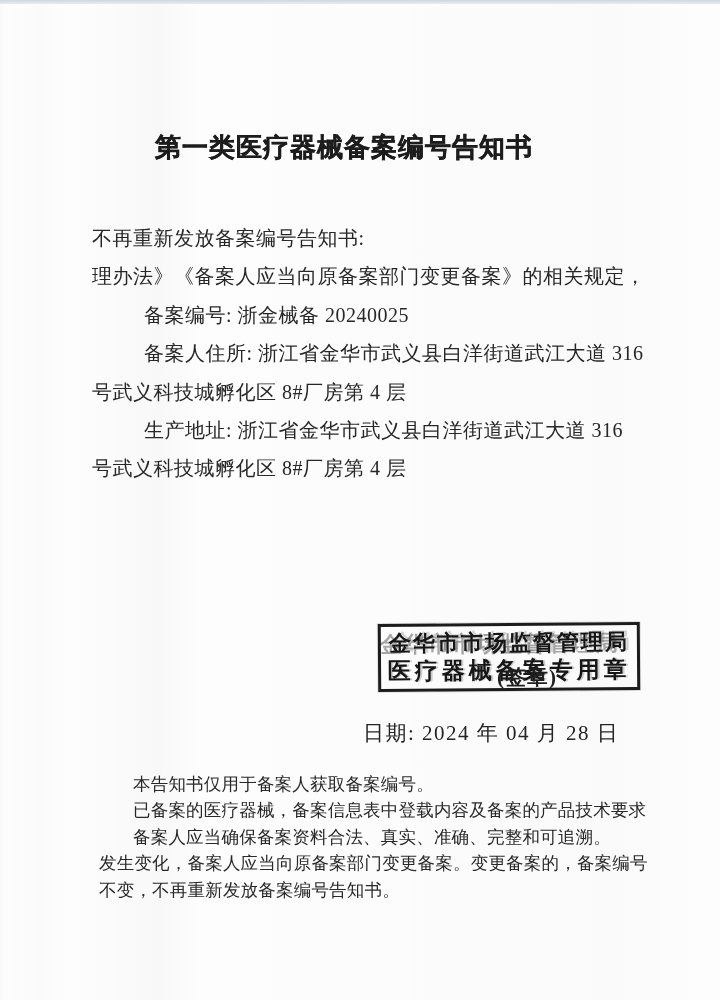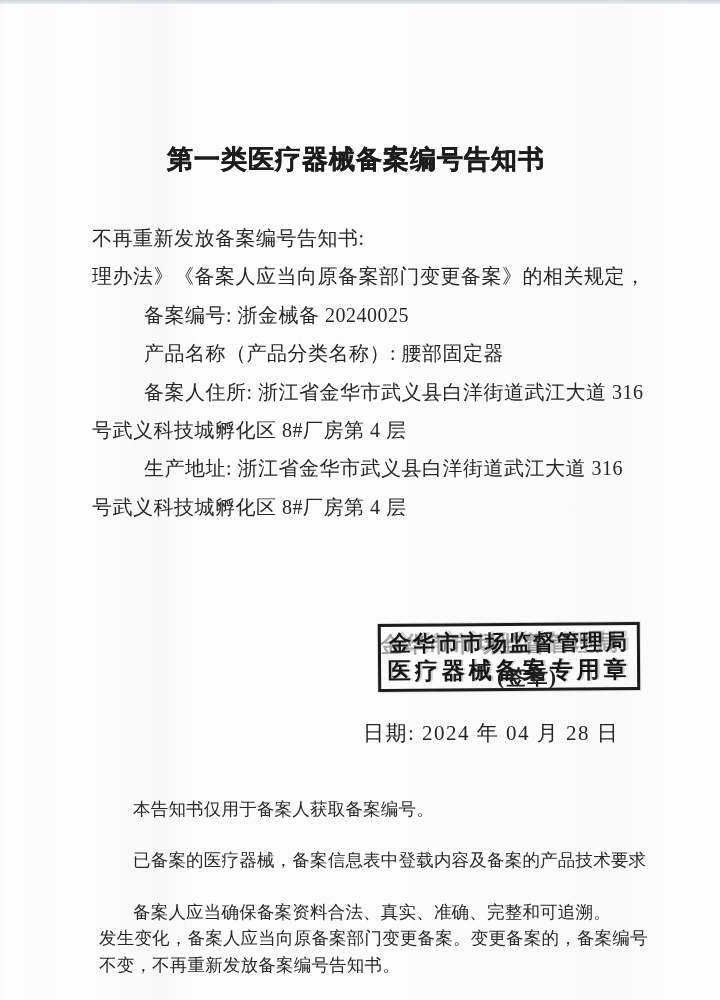--- a/index.html
+++ b/index.html
@@ -32,21 +32,21 @@
     top: 0; left: 0;
     width: 720px;
     height: 4px;
     background: linear-gradient(180deg, #cfd6dd, #e9edf1);
   }
   .title {
     position: absolute;
     top: 130px;
     left: 0;
     width: 688px;
-    margin: 12px;
+    margin: 0;
     text-align: center;
     font-family: "DejaVu Sans", "Liberation Sans", sans-serif;
     font-weight: 900;
     font-size: 26px;
     letter-spacing: 1px;
     color: #1d1d1d;
     -webkit-text-stroke: 0.4px #1d1d1d;
   }
   .body-col {
     position: absolute;
@@ -123,37 +123,35 @@
     font-size: 17.5px;
     line-height: 26.4px;
     letter-spacing: 0.2px;
     color: #282828;
   }
   .note-ln {
     white-space: nowrap;
   }
   .note-ind {
     padding-left: 34px;
-    margin-top: 25px;
   }
 </style>
 </head>
 <body>
 
 <div class="page">
 
   <div class="scan-top"></div>
 
   <h1 class="title">第一类医疗器械备案编号告知书</h1>
 
   <div class="body-col">
     <div class="ln">不再重新发放备案编号告知书:</div>
     <div class="ln">理办法》《备案人应当向原备案部门变更备案》的相关规定，</div>
     <div class="ln ind">备案编号: 浙金械备 20240025</div>
-    <div class="ln ind">产品名称（产品分类名称）: 腰部固定器</div>
     <div class="ln ind">备案人住所: 浙江省金华市武义县白洋街道武江大道 316</div>
     <div class="ln">号武义科技城孵化区 8#厂房第 4 层</div>
     <div class="ln ind">生产地址: 浙江省金华市武义县白洋街道武江大道 316</div>
     <div class="ln">号武义科技城孵化区 8#厂房第 4 层</div>
   </div>
 
   <div class="stamp">
     <div class="stamp-line stamp-line1">金华市市场监督管理局</div>
     <div class="stamp-line stamp-line2">医疗器械备案专用章</div>
   </div>

